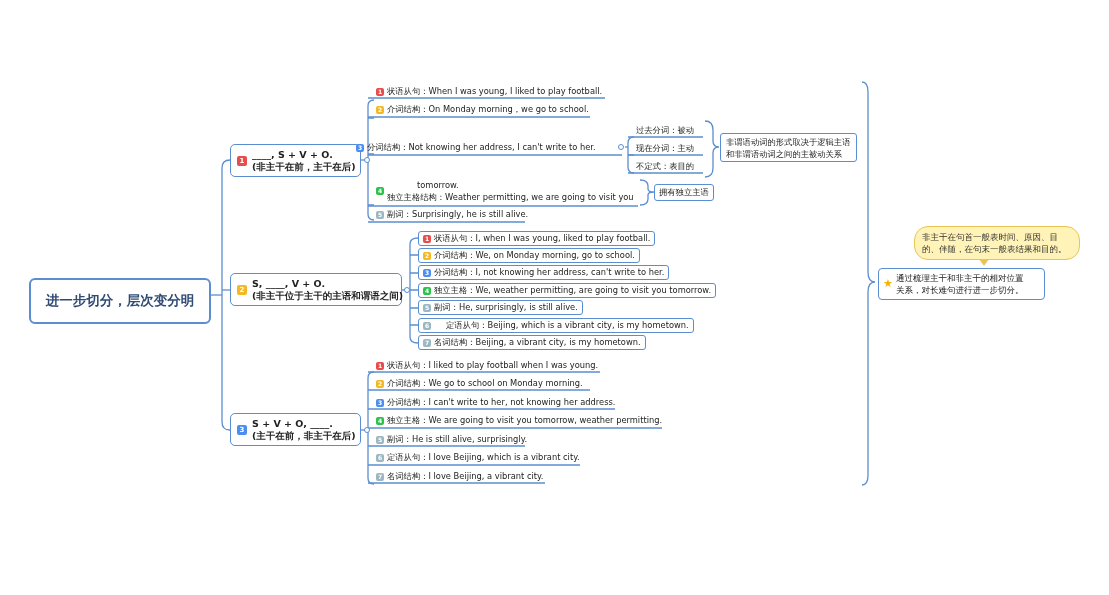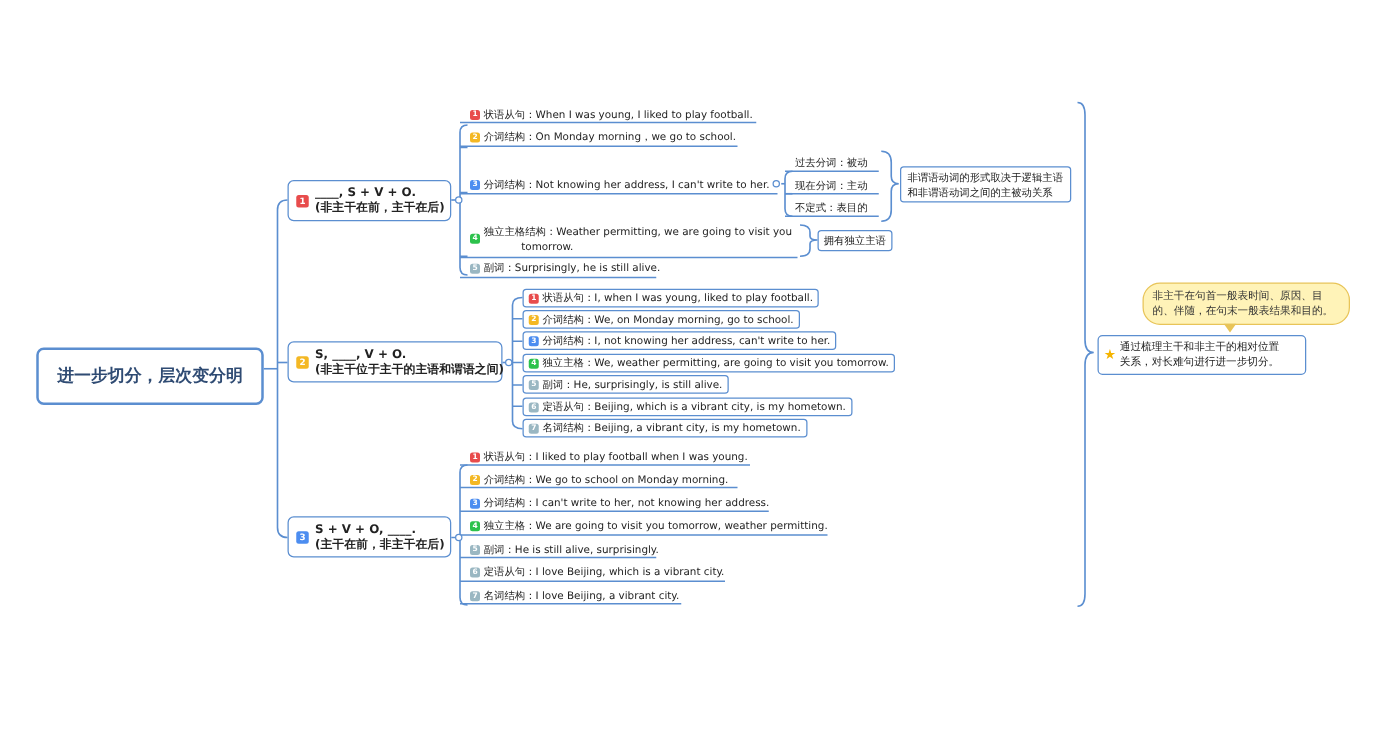--- a/index.html
+++ b/index.html
@@ -86,31 +86,31 @@
 <span class="collapse" style="left:364px;top:157px;"></span>
 
 <div class="abs leaf" style="left:376px;top:84px;">
   <span class="mk mk1">1</span>
   <span>状语从句：When I was young, I liked to play football.</span>
 </div>
 <div class="abs leaf" style="left:376px;top:102px;">
   <span class="mk mk2">2</span>
   <span>介词结构：On Monday morning，we go to school.</span>
 </div>
-<div class="abs leaf" style="left:376px;top:140px;">
+<div class="abs leaf" style="left:356px;top:140px;">
   <span class="mk mk3">3</span>
   <span>分词结构：Not knowing her address, I can't write to her.</span>
 </div>
 <span class="collapse" style="left:618px;top:144px;"></span>
 <div class="abs" style="left:376px;top:179px;font-size:8.3px;line-height:12px;">
   <div style="display:flex;align-items:flex-start;">
     <span class="mk mk4" style="width:8px;height:8px;font-size:6px;line-height:8px;margin-right:3px;margin-top:8px;">4</span>
     <div>
+      <div style="padding-left:30px;">tomorrow.</div>
       <div>独立主格结构：Weather permitting, we are going to visit you</div>
-      <div style="padding-left:30px;">tomorrow.</div>
     </div>
   </div>
 </div>
 <div class="abs leaf" style="left:376px;top:207px;">
   <span class="mk mk5">5</span>
   <span>副词：Surprisingly, he is still alive.</span>
 </div>
 
 <div class="abs leaf" style="left:636px;top:123px;">
     <span>过去分词：被动</span>
@@ -152,21 +152,21 @@
   <span>分词结构：I, not knowing her address, can't write to her.</span>
 </div>
 <div class="abs leaf boxed" style="left:418px;top:283px;">
   <span class="mk mk4">4</span>
   <span>独立主格：We, weather permitting, are going to visit you tomorrow.</span>
 </div>
 <div class="abs leaf boxed" style="left:418px;top:300px;">
   <span class="mk mk5">5</span>
   <span>副词：He, surprisingly, is still alive.</span>
 </div>
-<div class="abs leaf boxed" style="left:418px;top:318px;">
+<div class="abs leaf boxed" style="left:418px;top:318px;gap:12px;">
   <span class="mk mk6">6</span>
   <span>定语从句：Beijing, which is a vibrant city, is my hometown.</span>
 </div>
 <div class="abs leaf boxed" style="left:418px;top:335px;">
   <span class="mk mk7">7</span>
   <span>名词结构：Beijing, a vibrant city, is my hometown.</span>
 </div>
 
 <div class="abs branch" style="left:230px;top:413px;width:131px;height:33px;">
   <span class="mk mk3">3</span>

